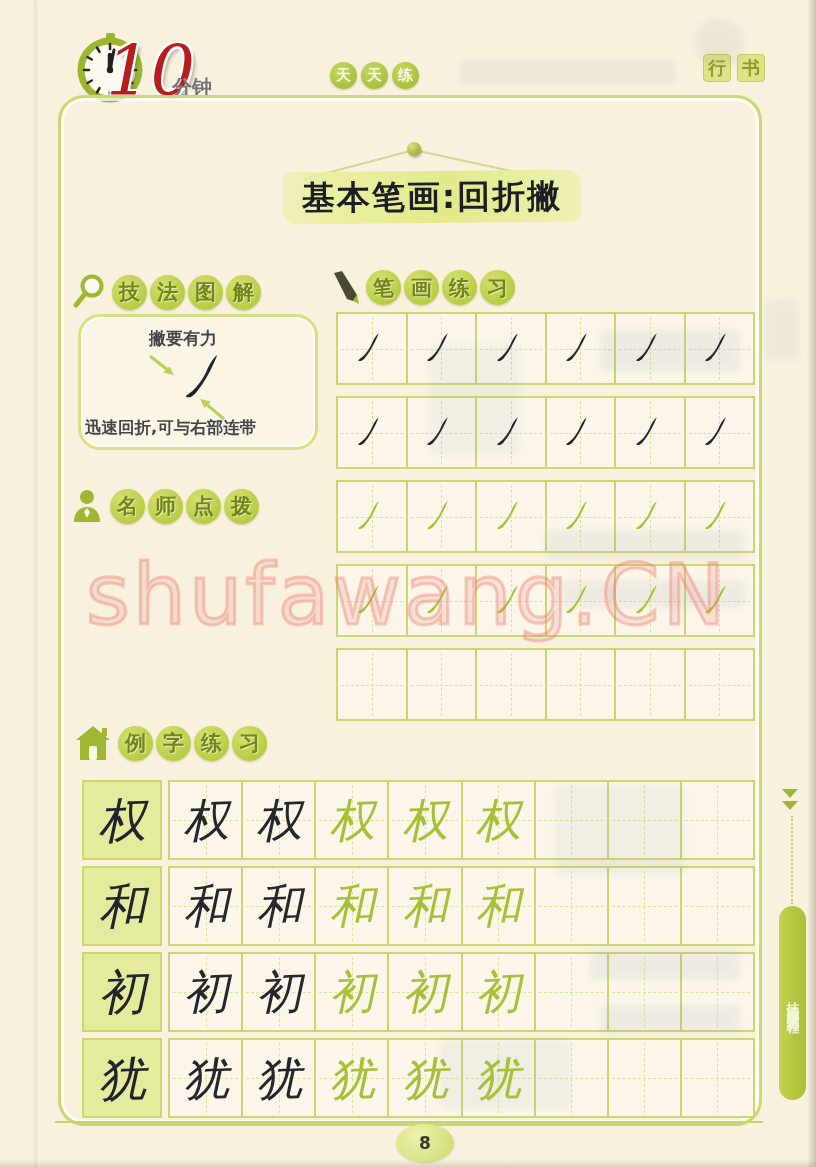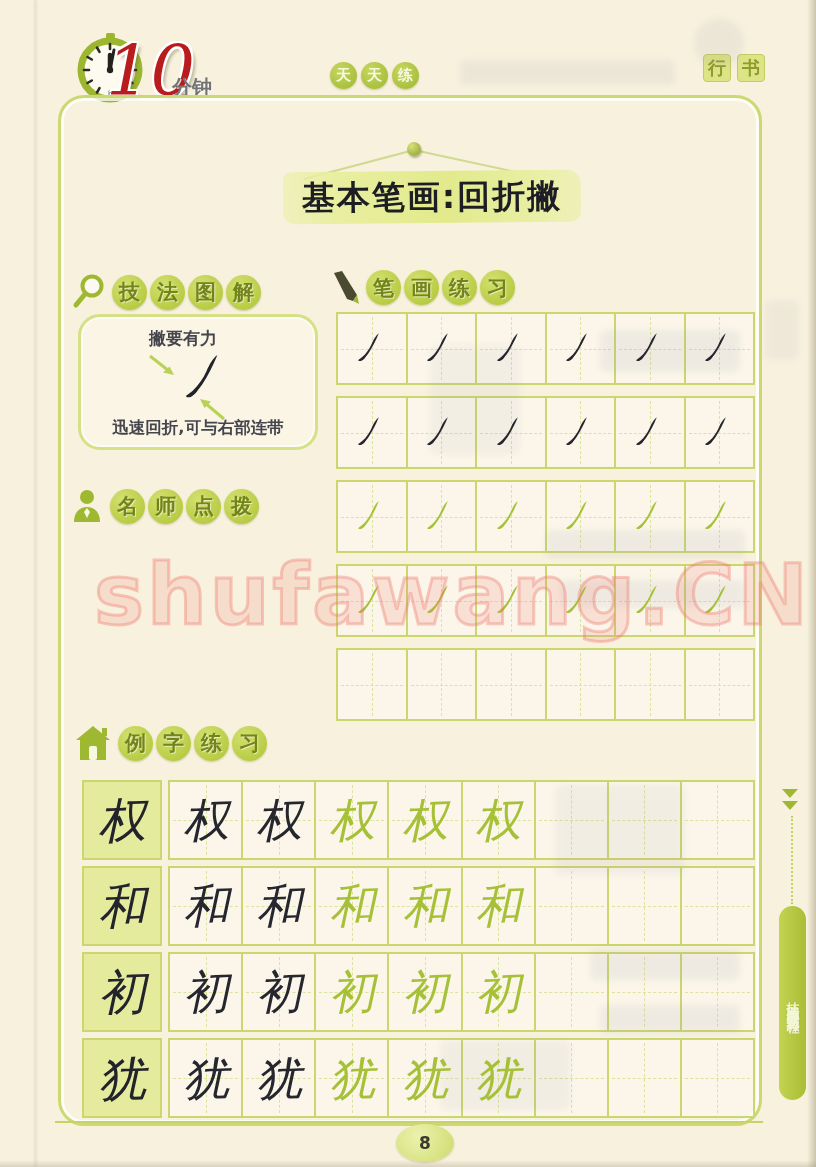--- a/index.html
+++ b/index.html
@@ -58,21 +58,21 @@
     color:#74841c; font-size:21px; font-weight:900; display:flex; align-items:center; justify-content:center;
     text-shadow:1px 1px 0 rgba(255,255,255,.55); box-shadow:0 1px 2px rgba(110,110,50,.3);}
   .sec-icon{margin-right:3px; display:flex; align-items:center; justify-content:center;}
 
   
   .round-box{position:absolute; border:3px solid #d5e184; border-radius:22px;
     background:rgba(252,249,236,.5); box-shadow:inset 0 0 0 2px rgba(255,255,255,.6);}
   .jifa-box{left:78px; top:314px; width:240px; height:136px;}
   .jifa-note-top{position:absolute; left:0; right:30px; top:10px; text-align:center;
     font-size:17px; font-weight:700; color:#45454e;}
-  .jifa-note-bottom{position:absolute; left:4px; right:4px; bottom:8px; text-align:center;
+  .jifa-note-bottom{position:absolute; left:4px; right:4px; bottom:8px; 
     font-size:16.5px; font-weight:700; color:#45454e;}
   .demo-stroke{position:absolute; left:100px; top:34px; color:#23232b;}
   .mingshi-box{left:78px; top:528px; width:240px; height:172px; padding:16px 15px;}
   .mingshi-tip{font-size:20px; line-height:1.85; font-weight:700; color:#393941; text-indent:2em;
     letter-spacing:.5px;}
 
   
   .srow{position:absolute; left:336px; width:419px; height:73px; display:flex;
     border:2px solid #c9d76e; background:rgba(255,255,250,.4);}
   .scell{flex:1; position:relative; border-left:2px solid #c9d76e;
@@ -89,23 +89,22 @@
   .egrid{position:absolute; left:168px; width:587px; height:80px; display:flex;
     border:2px solid #c9d76e; background:rgba(255,255,250,.4);}
   .cchar{position:relative; z-index:2; font-size:46px; line-height:1; font-style:italic;
     transform:rotate(-2deg); font-weight:500;}
   .cchar.model{font-size:48px; color:#23232b;}
   .cchar.black{color:#26262e;}
   .cchar.green{color:#a6c138;}
 
   
   .watermark{position:absolute; left:86px; top:546px; z-index:6; pointer-events:none;
-    font-size:84px; font-weight:bold; letter-spacing:3px;
+    font-size:84px; font-weight:normal; letter-spacing:3px;
     color:rgba(240,128,118,.18);
-    margin-left:8px;
     -webkit-text-stroke:3px rgba(238,120,110,.38);}
 
   
   .chevrons{position:absolute; left:782px; top:789px;}
   .chev{width:0; height:0; border-left:8px solid transparent; border-right:8px solid transparent;
     border-top:9px solid #9fb832; margin-bottom:3px;}
   .dotline{position:absolute; left:791px; top:816px; height:88px; border-left:2px dotted #c2d264;}
   .vpill{position:absolute; left:779px; top:906px; width:27px; height:194px; border-radius:14px;
     background:linear-gradient(to right,#c3d451,#aabd35); display:flex; align-items:center; justify-content:center;}
   .vpill-text{writing-mode:vertical-rl; text-orientation:upright; font-size:13px; font-weight:bold;

